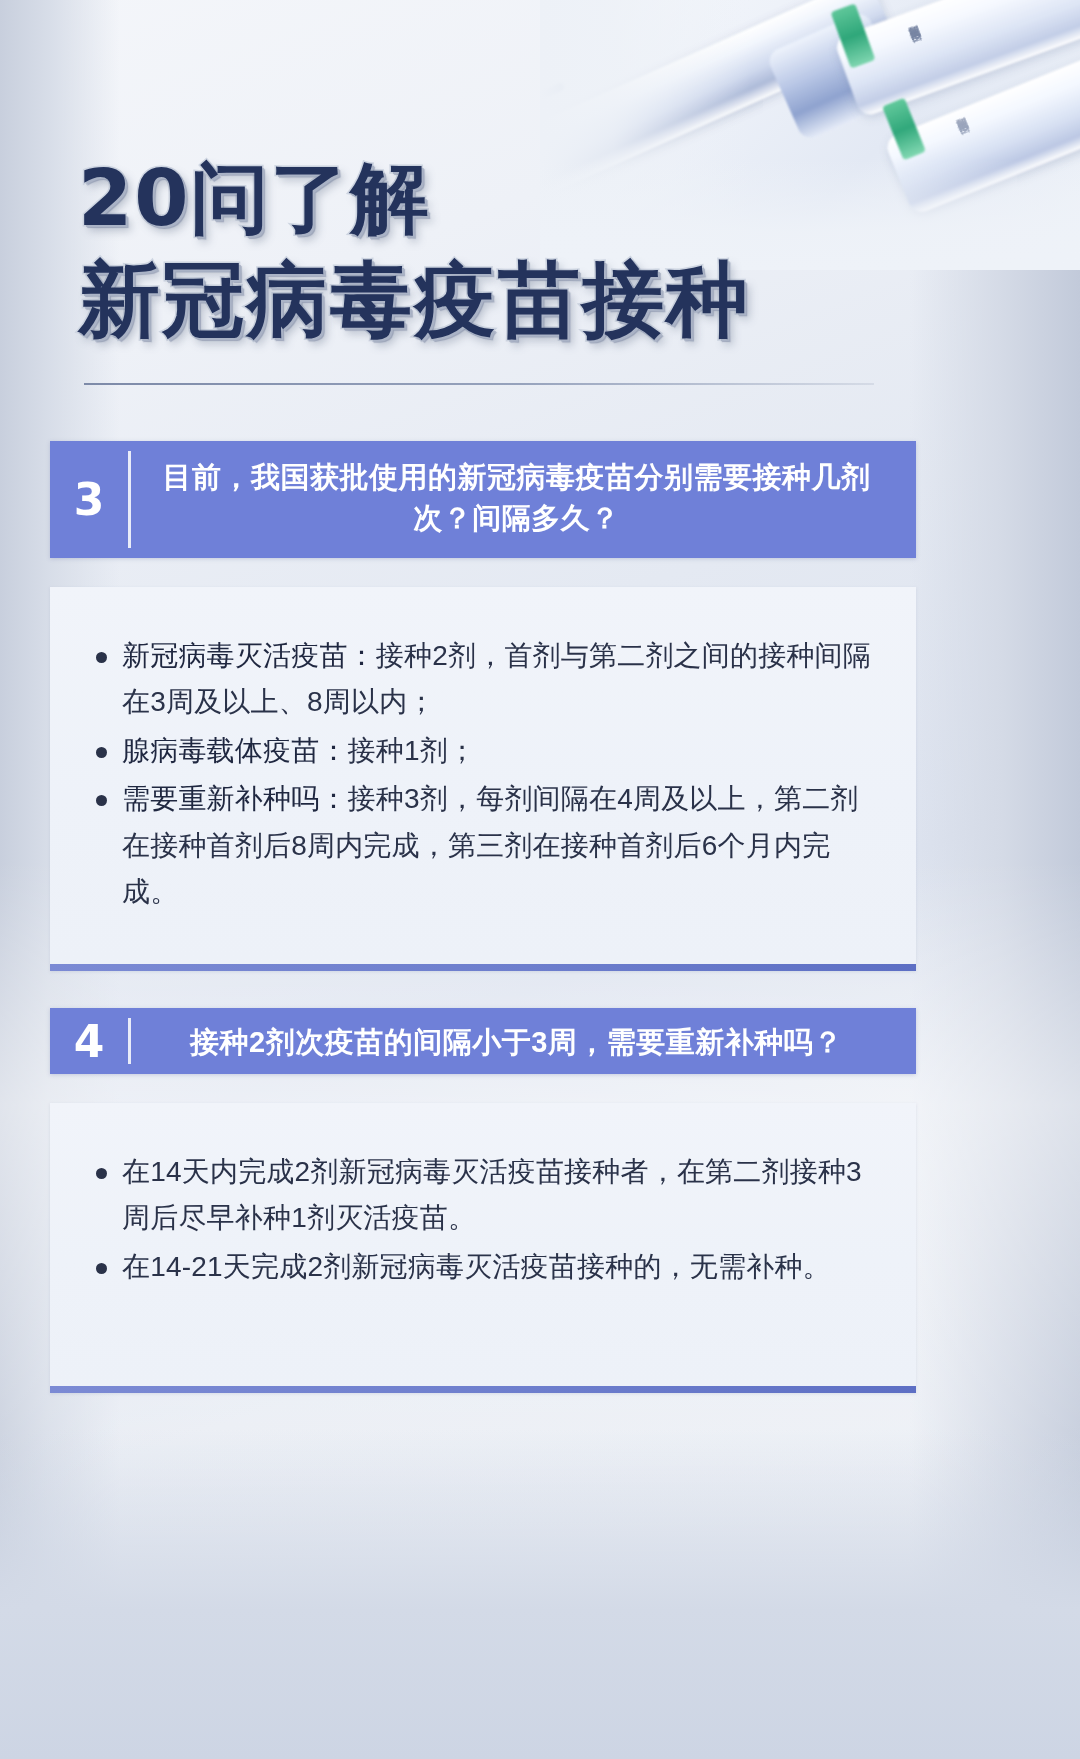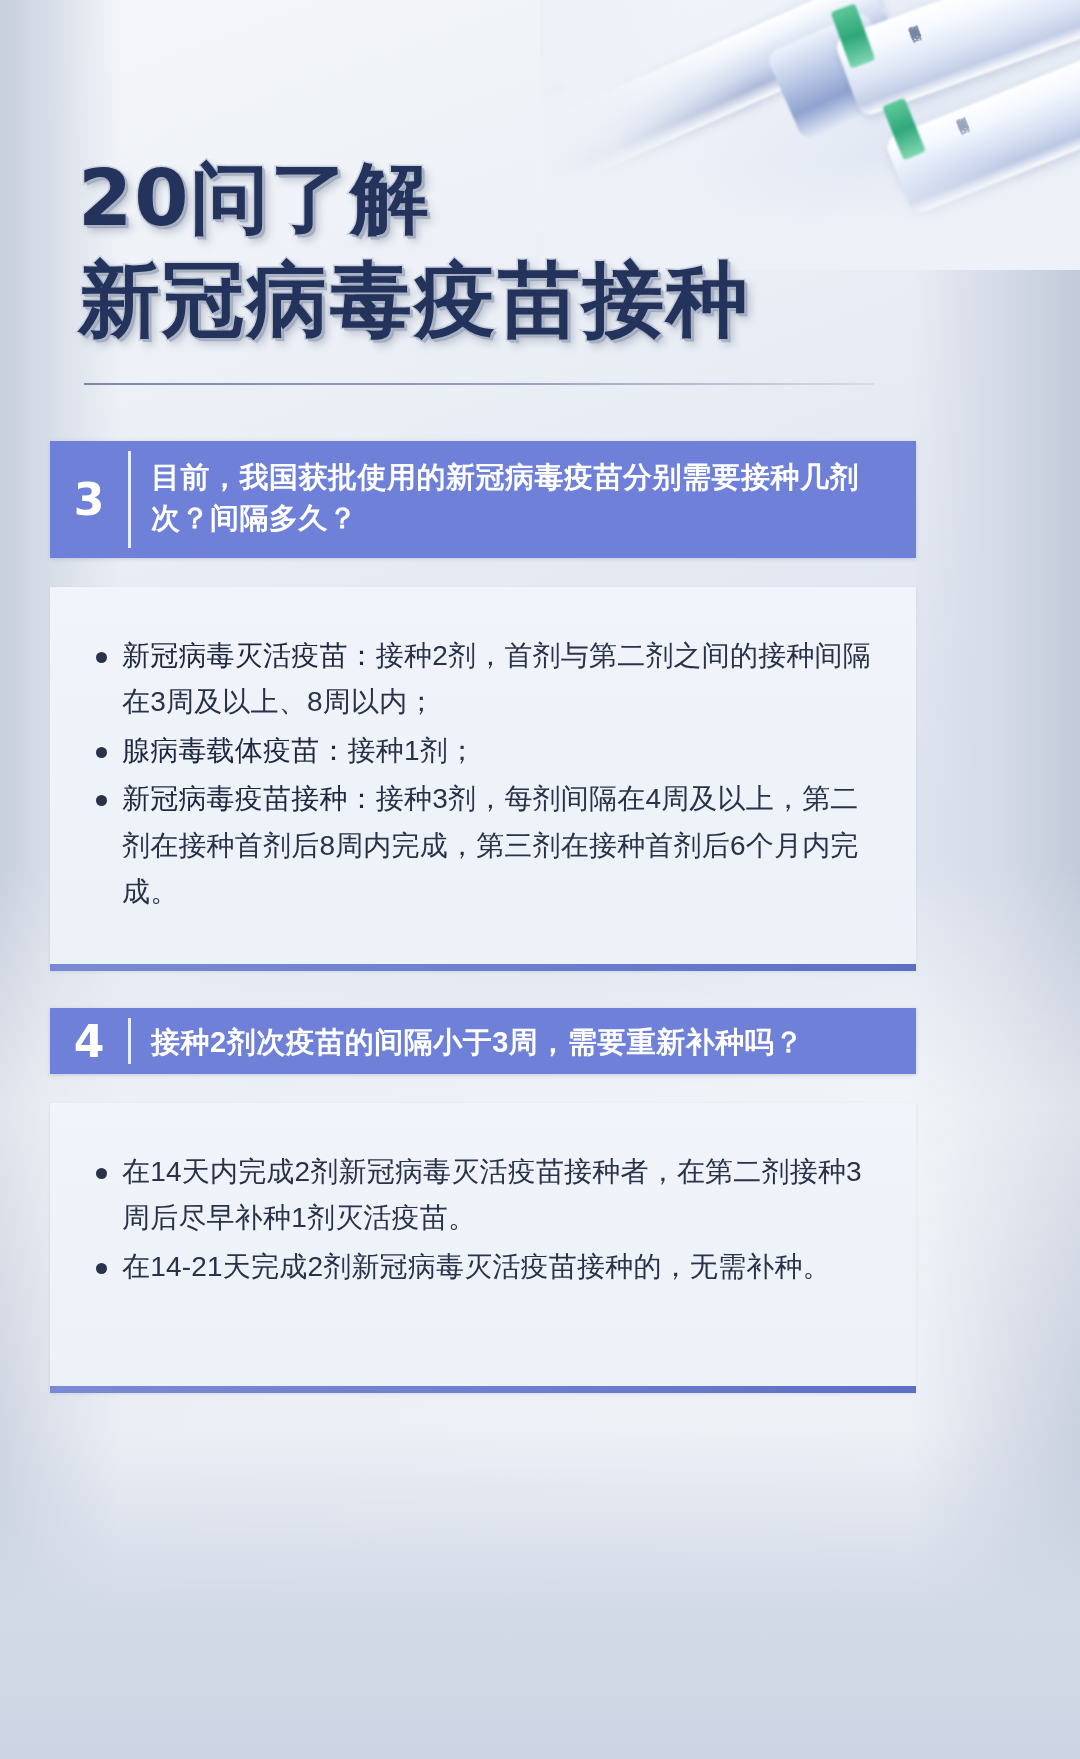--- a/index.html
+++ b/index.html
@@ -166,22 +166,23 @@
     background:#e9ecf9;
     margin:10px 0;
     flex:0 0 3px;
   }
   .q-text{
     flex:1;
     color:#ffffff;
     font-size:29px;
     font-weight:bold;
     line-height:1.42;
-    padding:16px 18px 16px 20px;
+    padding:16px 18px 16px 4px;
     letter-spacing:.5px;
+    text-align:center;
   }
   #qa-3 .q-header{ height:117px; }
   #qa-4 .q-header{ height:66px; }
   #qa-4 .q-num{ font-size:44px; }
   #qa-4 .q-text{ padding-top:14px; padding-bottom:14px; }
 
   .q-body{
     margin-top:29px;
     background:linear-gradient(180deg,#f1f4fa 0%, #eef2f9 55%, #edf1f8 100%);
     border-bottom:7px solid;
@@ -245,21 +246,21 @@
 <section class="qa" id="qa-3">
   <div class="q-header">
     <div class="q-num">3</div>
     <div class="q-divider"></div>
     <div class="q-text">目前，我国获批使用的新冠病毒疫苗分别需要接种几剂次？间隔多久？</div>
   </div>
   <div class="q-body">
     <ul class="bullets">
       <li><span class="bl-strong">新冠病毒灭活疫苗：</span><span>接种2剂，首剂与第二剂之间的接种间隔在3周及以上、8周以内；</span></li>
       <li><span class="bl-strong">腺病毒载体疫苗：</span><span>接种1剂；</span></li>
-      <li><span class="bl-strong">新冠病毒疫苗接种：</span><span>接种3剂，每剂间隔在4周及以上，第二剂在接种首剂后8周内完成，第三剂在接种首剂后6个月内完成。</span></li>
+      <li><span class="bl-strong">需要重新补种吗：</span><span>接种3剂，每剂间隔在4周及以上，第二剂在接种首剂后8周内完成，第三剂在接种首剂后6个月内完成。</span></li>
     </ul>
   </div>
 </section>
 
 <section class="qa" id="qa-4">
   <div class="q-header">
     <div class="q-num">4</div>
     <div class="q-divider"></div>
     <div class="q-text">接种2剂次疫苗的间隔小于3周，需要重新补种吗？</div>
   </div>

